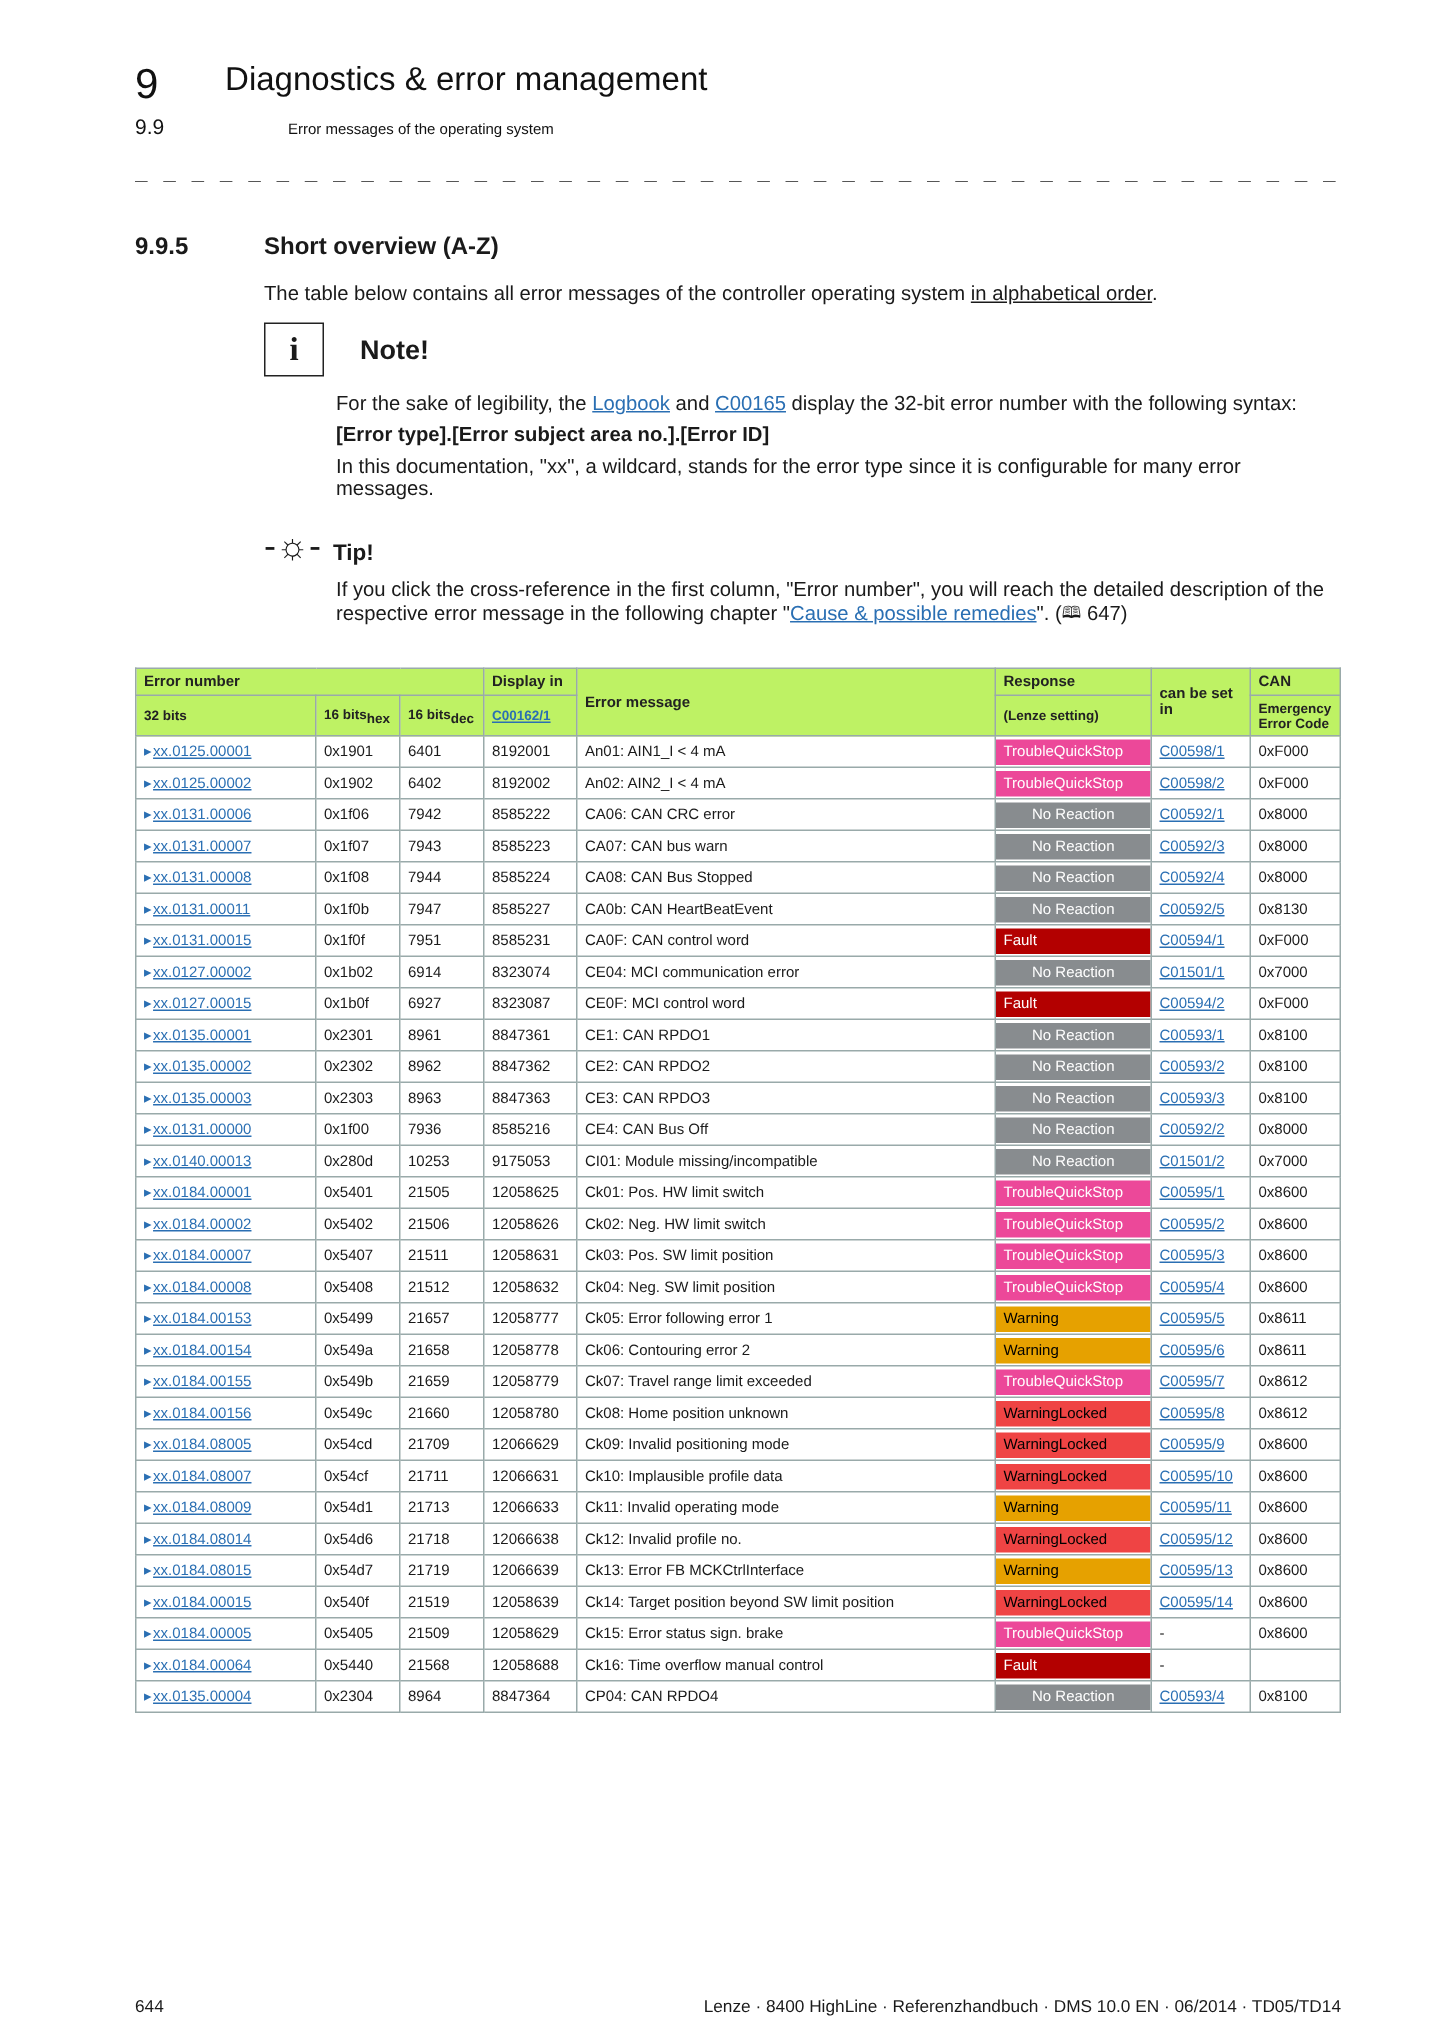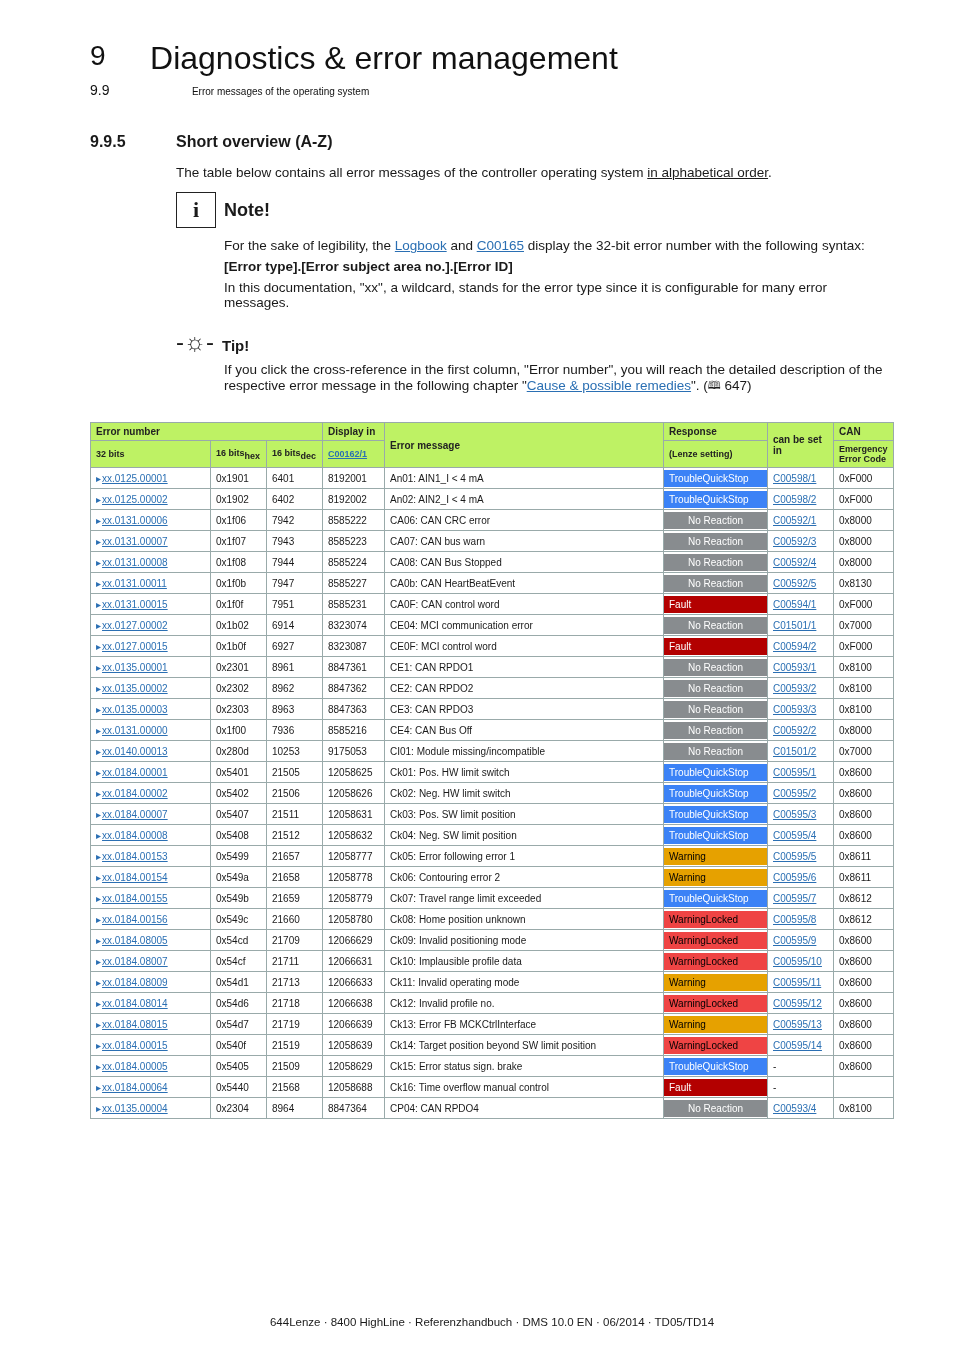--- a/index.html
+++ b/index.html
@@ -1,30 +1,30 @@
 <!DOCTYPE html>
 <html><head>
 <meta charset="utf-8">
 <style>
   html, body { margin:0; padding:0; background:#fff; font-family:"Segoe UI", "Myriad Pro", Arial, sans-serif; color:#1a1a1a; }
   .page { width:954px; min-height:1350px; margin:0 auto; box-sizing:border-box; padding:40px 60px 30px 90px; position:relative; }
   .ch-num { font-size:28px; font-weight:400; color:#111; display:inline-block; vertical-align:top; }
-  .ch-title { font-size:32px; font-weight:400; margin-left:40px; color:#111; }
+  .ch-title { font-size:22px; font-weight:400; margin-left:40px; color:#111; }
   .sub-num { font-size:14px; color:#111; display:inline-block; }
   .sub-title { font-size:10px; margin-left:78px; color:#111; }
   .subrow { margin-top:4px; }
   .dashes { margin-top:12px; letter-spacing:1px; font-family:monospace; color:#333; font-size:14px; white-space:nowrap; overflow:hidden; }
-  .sec-head { margin-top:6px; font-size:16px; font-weight:700; }
+  .sec-head { margin-top:34px; font-size:16px; font-weight:700; }
   .sec-head .secnum { display:inline-block; width:86px; }
   .intro { margin:14px 0 12px 86px; font-size:13.5px; }
   .ul { text-decoration:underline; }
   .note-box { margin-left:86px; display:flex; border:none; }
   .note-icon { width:38px; height:34px; border:1.5px solid #222; display:flex; align-items:center; justify-content:center; font-weight:900; font-size:22px; font-family:Georgia, serif; }
   .note-icon::before { content:""; }
-  .note-title { font-size:18px; font-weight:700; margin-left:8px; align-self:center; }
+  .note-title { font-size:18px; font-weight:700; margin-left:24px; align-self:center; }
   .note-body { margin:10px 0 0 86px; font-size:13.5px; }
   .note-body p { margin:6px 0 0 48px; }
   .note-body .code-line { font-weight:700; }
   a.link { color:#2a6fb3; text-decoration:underline; }
   .tip-row { margin:20px 0 0 86px; display:flex; align-items:flex-end; }
   .tip-icon { font-size:24px; line-height:1; }
   .tip-title { font-size:15px; font-weight:700; margin-left:8px; }
   .tip-body { margin:8px 0 0 86px; font-size:13.5px; }
   .tip-body p { margin:0 0 0 48px; }
   .book { font-size:11px; vertical-align:1px; }
@@ -37,30 +37,30 @@
   .w-hex { width:56px; }
   .w-dec { width:56px; }
   .w-disp { width:62px; }
   .w-msg { width:auto; }
   .w-resp { width:104px; }
   .w-set { width:66px; }
   .w-can { width:60px; }
   tbody tr td:nth-child(1) a { color:#2a6fb3; text-decoration:underline; }
   tbody tr td:nth-child(7) a { color:#2a6fb3; text-decoration:underline; }
   .resp-cell { color:#fff; font-weight:400; padding:3px 5px; display:block; }
-  .troublequickstop { background:#3b82f6; }
+  .troublequickstop { background:#ec4899; }
   .noreaction { background:#888c8f;text-align:center; }
   .fault { background:#b30000; }
   .warning { background:#e6a100; color:#000; }
   .warninglocked { background:#ef4444; color:#000; }
   tbody td { height:14px; }
   tbody td.resp { padding:0; }
   .caret { color:#2a6fb3; margin-right:1px; }
   .th-sub { font-size:9px; }
-  .footer { position:absolute; bottom:22px; left:90px; right:60px; font-size:11.5px; display:flex; justify-content:center;margin-top:32px; }
+  .footer { position:absolute; bottom:6px; left:90px; right:60px; font-size:11.5px; display:flex; justify-content:space-between;margin-top:32px; }
   .page-num { font-weight:400; }
 </style>
 </head>
 <body>
 
 <div class="page">
   <div>
     <span class="ch-num">9</span>
     <span class="ch-title">Diagnostics &amp; error management</span>
   </div>

